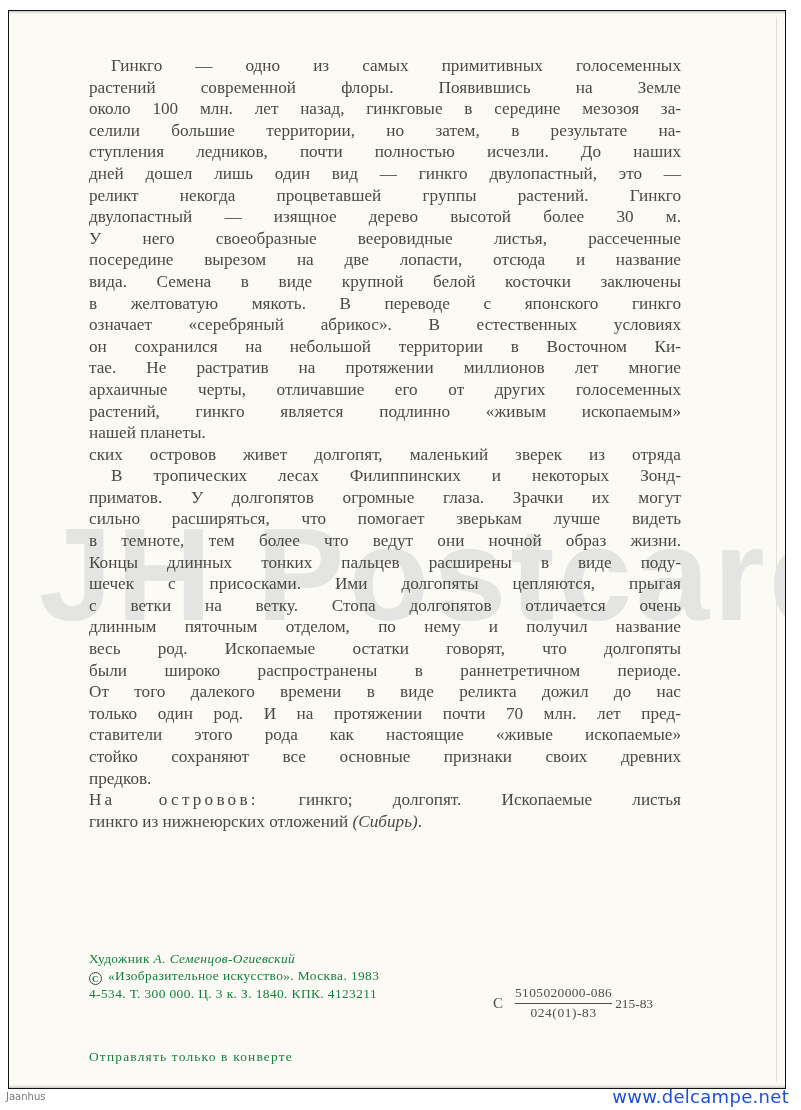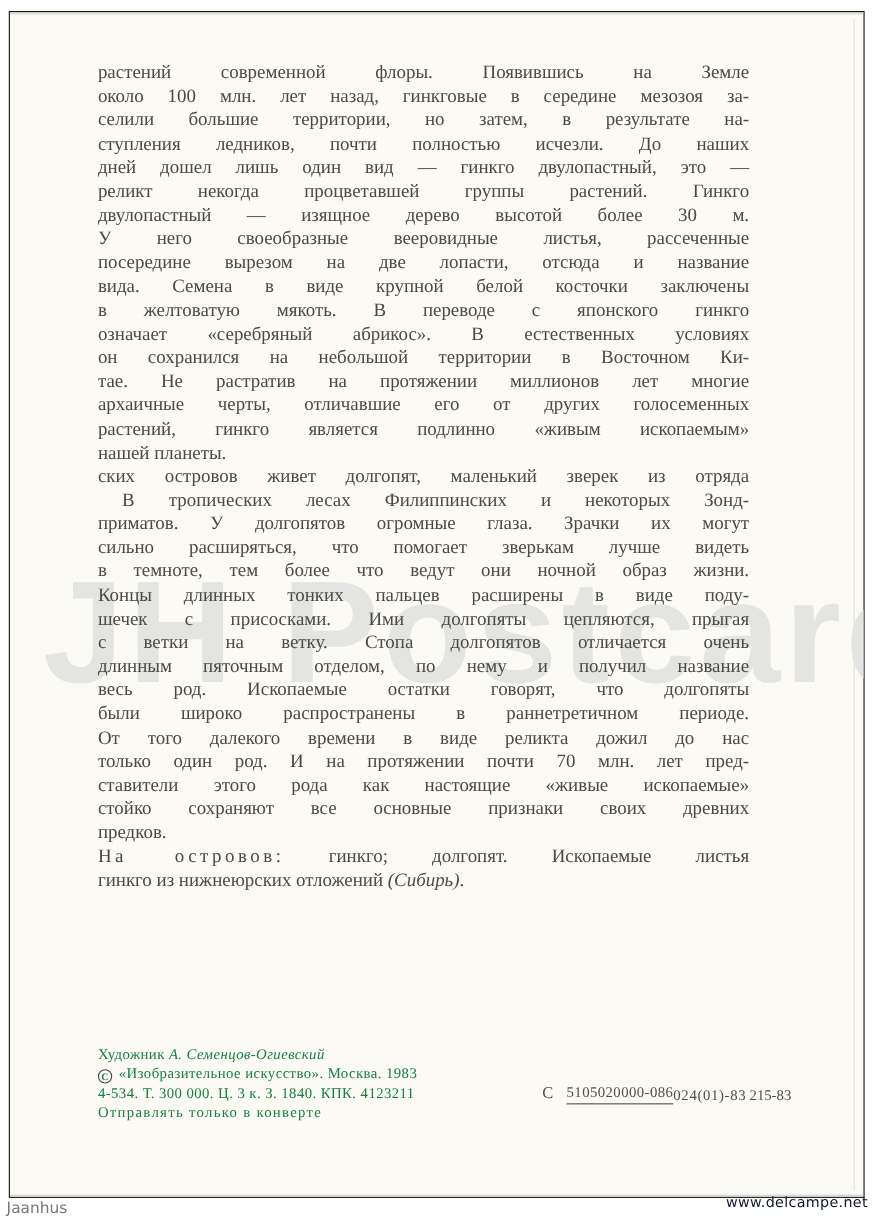--- a/index.html
+++ b/index.html
@@ -98,20 +98,21 @@
       line-height: 17.2px;
       z-index: 1;
     }
     .footer .row {
       display: block;
       white-space: nowrap;
       letter-spacing: 0.4px;
     }
     .footer .spaced-small {
       letter-spacing: 1.2px;
+      margin-top: 46px;
     }
     .copyright-mark {
       display: inline-block;
       width: 13px;
       height: 13px;
       border: 1.6px solid #444;
       border-radius: 50%;
       font-size: 9px;
       line-height: 13px;
       text-align: center;
@@ -130,65 +131,66 @@
       display: flex;
       align-items: center;
       white-space: nowrap;
     }
     .index-block .c-letter {
       font-size: 15px;
       margin-right: 12px;
     }
     .fraction {
       display: inline-flex;
-      flex-direction: row;
-      align-items: flex-end;
+      flex-direction: column;
+      align-items: center;
     }
     .fraction .num {
       padding-bottom: 2px;
       border-bottom: 1px solid #4f4e4a;
       letter-spacing: 0.4px;
     }
     .fraction .den {
       padding-top: 1px;
       letter-spacing: 0.6px;
     }
     .index-block .suffix {
       margin-left: 3px;
       margin-top: 2px;
     }
     .site-caption-left {
       position: absolute;
       left: 6px;
       top: 1091px;
       font-family: "DejaVu Sans", sans-serif;
-      font-size: 14px;
+      font-size: 10px;
       color: #777777;
     }
     .site-caption-right {
       position: absolute;
       right: 12px;
       top: 1086px;
       font-family: "DejaVu Sans", sans-serif;
-      font-size: 13px;
-      color: #0f172a;
+      font-size: 18px;
+      color: #1d4ed8;
       letter-spacing: 0.3px;
       text-align: center;
     }
   </style>
 </head>
 <body>
 
 <div class="card">
   <div class="edge-right"></div>
   <div class="watermark">JH Postcards</div>
 </div>
 
 <div class="text-block">
   <div id="p1">
+      <span class="line indent">Гинкго — одно из самых примитивных голосеменных</span>
       <span class="line">растений современной флоры. Появившись на Земле</span>
       <span class="line">около 100 млн. лет назад, гинкговые в середине мезозоя за-</span>
       <span class="line">селили большие территории, но затем, в результате на-</span>
       <span class="line">ступления ледников, почти полностью исчезли. До наших</span>
       <span class="line">дней дошел лишь один вид — гинкго двулопастный, это —</span>
       <span class="line">реликт некогда процветавшей группы растений. Гинкго</span>
       <span class="line">двулопастный — изящное дерево высотой более 30 м.</span>
       <span class="line">У него своеобразные вееровидные листья, рассеченные</span>
       <span class="line">посередине вырезом на две лопасти, отсюда и название</span>
       <span class="line">вида. Семена в виде крупной белой косточки заключены</span>

